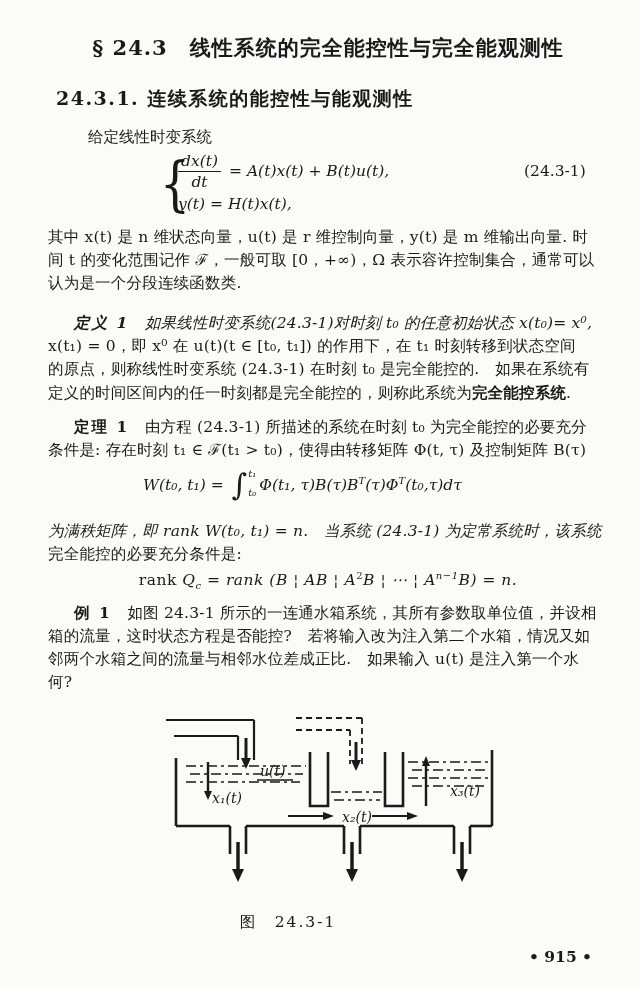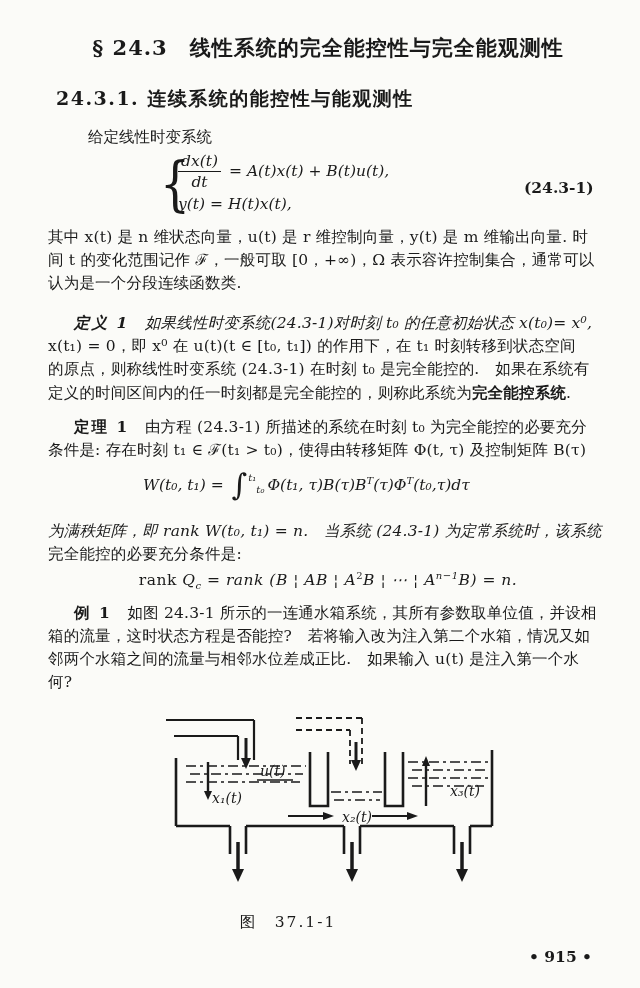--- a/index.html
+++ b/index.html
@@ -38,25 +38,25 @@
     font-size:60px; font-weight:300; line-height:70px;
     transform:scaleX(0.8);
   }
   .eq-lines { position:absolute; left:22px; top:0; font-size:15.5px; }
   .eqtext { font-style:italic; }
   .frac { display:inline-block; text-align:center; vertical-align:middle; margin-right:8px; }
   .frac .num { display:block; border-bottom:1.6px solid #1a1a1a; padding:0 3px 1px; }
   .frac .den { display:block; padding-top:1px; }
   .eq-line1 { display:flex; align-items:center; height:42px; }
   .eq-line2 { height:24px; line-height:24px; }
-  .eq-label { position:absolute; left:368px; top:28px; font-weight:bold; font-size:15.5px; font-style:normal; }
+  .eq-label { position:absolute; left:368px; top:12px; font-weight:normal; font-size:15.5px; font-style:normal; }
   
   .eqW { margin:4px 0 0 135px; font-size:15.5px; display:flex; align-items:center; height:38px; }
   .int { font-size:30px; font-style:normal; margin:0 1px 0 8px; position:relative; top:-1px; }
-  .lims { display:inline-flex; font-size:10px; font-style:italic; margin-right:3px; }
+  .lims { display:inline-flex; flex-direction:column; font-size:10px; font-style:italic; margin-right:3px; }
   .lims .up { margin-top:-4px; }
   .lims .lo { margin-top:8px; }
   sup { font-size:10px; } sub { font-size:10px; }
   .eqQ { margin-top:4px; width:640px; text-align:center; font-size:15.5px; letter-spacing:0.5px; }
   .eqQ .var { font-style:italic; }
   
   .fig { margin:12px 0 0 152px; width:340px; height:200px; }
   .caption { margin-top:2px; width:440px; margin-left:60px; text-align:center; font-size:15.5px; letter-spacing:2px; }
   .footer { margin-top:14px; text-align:right; padding-right:56px; font-size:15.5px; font-weight:bold; }
   svg text { font-family:"DejaVu Serif","Liberation Serif",serif; font-style:italic; font-size:14px; fill:#1a1a1a; }
@@ -202,17 +202,17 @@
       <line x1="302" y1="136" x2="302" y2="166" stroke="#1a1a1a" stroke-width="3.5"></line>
       <polygon points="296,163 308,163 302,176" fill="#1a1a1a"></polygon>
     </g>
     <text x="100" y="70">u(t)</text>
     <line x1="97" y1="74" x2="133" y2="74" stroke="#1a1a1a" stroke-width="1.6"></line>
     <text x="52" y="97">x₁(t)</text>
     <text x="182" y="116">x₂(t)</text>
     <text x="290" y="90">x₃(t)</text>
   </svg>
 
-  <div class="caption">图　37.1-1</div>
+  <div class="caption">图　24.3-1</div>
 
   <div class="footer">• 915 •</div>
 
 </div>
 
 </body></html>

